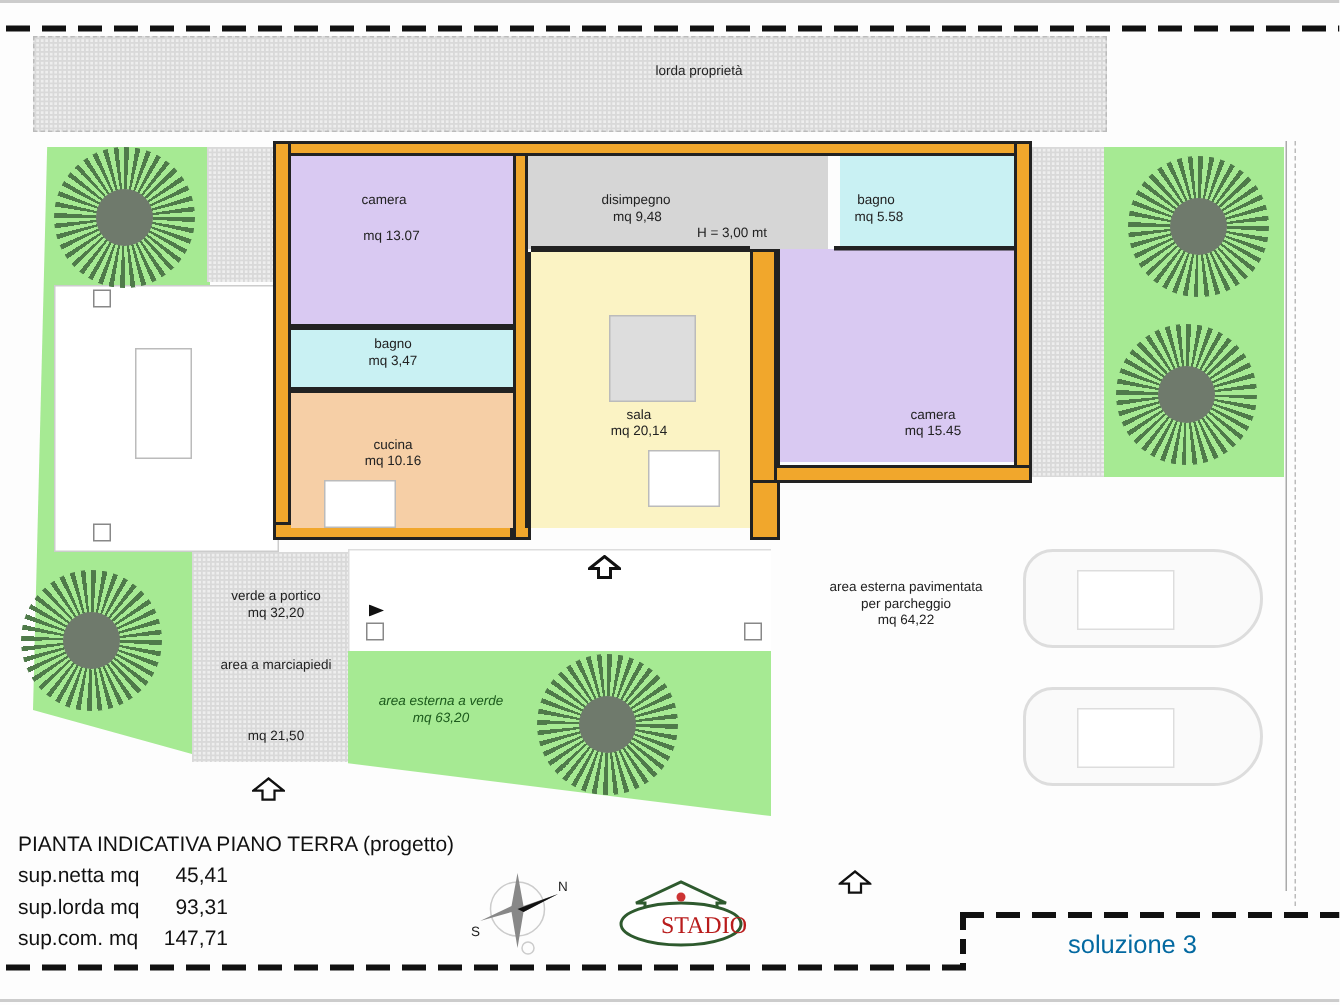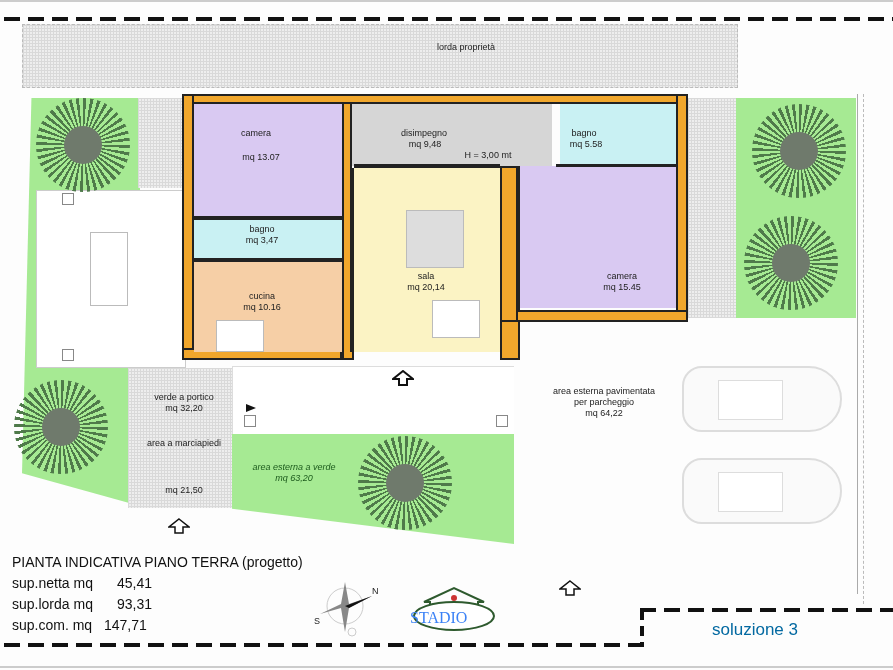--- a/index.html
+++ b/index.html
@@ -140,40 +140,40 @@
 </div>
 
 <div class="summary" style="top:553px;">PIANTA  INDICATIVA PIANO TERRA (progetto)</div>
 <div class="summary" style="top:574px;">
   <span style="display:inline-block;width:92px;">sup.netta mq</span><span style="display:inline-block;width:48px;text-align:right;">45,41</span>
 </div>
 <div class="summary" style="top:595px;">
   <span style="display:inline-block;width:92px;">sup.lorda mq</span><span style="display:inline-block;width:48px;text-align:right;">93,31</span>
 </div>
 <div class="summary" style="top:616px;">
-  <span style="display:inline-block;width:92px;">sup.com. mq</span><span style="display:inline-block;width:48px;text-align:left;">147,71</span>
+  <span style="display:inline-block;width:92px;">sup.com. mq</span><span style="display:inline-block;width:48px;text-align:right;">147,71</span>
 </div>
 
 <div class="abs" style="left:312px;top:574px;width:70px;height:66px;">
   <svg width="70" height="66" viewBox="0 0 70 66">
     <circle cx="33" cy="32" r="18" fill="none" stroke="#ccc"></circle>
     <path d="M33 8 L37 30 L60 22 L37 34 L33 58 L29 34 L8 40 L29 30 Z" fill="#888"></path>
     <path d="M33 32 L60 22 L37 34 Z" fill="#111"></path>
     <text x="60" y="20" font-size="9" fill="#222" font-family="Liberation Sans, sans-serif">N</text>
     <text x="2" y="50" font-size="9" fill="#222" font-family="Liberation Sans, sans-serif">S</text>
     <circle cx="40" cy="58" r="4" fill="none" stroke="#ccc"></circle>
   </svg>
 </div>
 
 <div class="abs" style="left:410px;top:584px;width:88px;height:48px;">
   <svg width="88" height="48" viewBox="0 0 88 48">
     <path d="M14 18 L44 4 L74 18 L68 18 L68 22 L20 22 L20 18 Z" fill="none" stroke="#2e5a2e" stroke-width="2"></path>
     <ellipse cx="44" cy="32" rx="40" ry="14" fill="#fff" stroke="#2e5a2e" stroke-width="2"></ellipse>
     <circle cx="44" cy="14" r="3" fill="#c33"></circle>
   </svg>
-  <span style="position:absolute;left:0;top:25px;width:88px;text-align:left;font-family:'Liberation Serif',serif;font-size:16px;color:#3b82f6;">STADIO</span>
+  <span style="position:absolute;left:0;top:25px;width:88px;text-align:right;font-family:'Liberation Serif',serif;font-size:16px;color:#b91c1c;">STADIO</span>
 </div>
 
 <div class="dash-h" style="left:4px;top:643px;width:640px;"></div>
 <div class="dash-v" style="left:640px;top:610px;height:36px;"></div>
 <div class="dash-h" style="left:640px;top:608px;width:253px;"></div>
 <div class="abs" style="left:712px;top:620px;font-size:17px;color:#0369a1;">soluzione 3</div>
 <div class="abs" style="left:0;top:666px;width:893px;height:2px;background:#ccc;"></div>
 
 </body></html>

